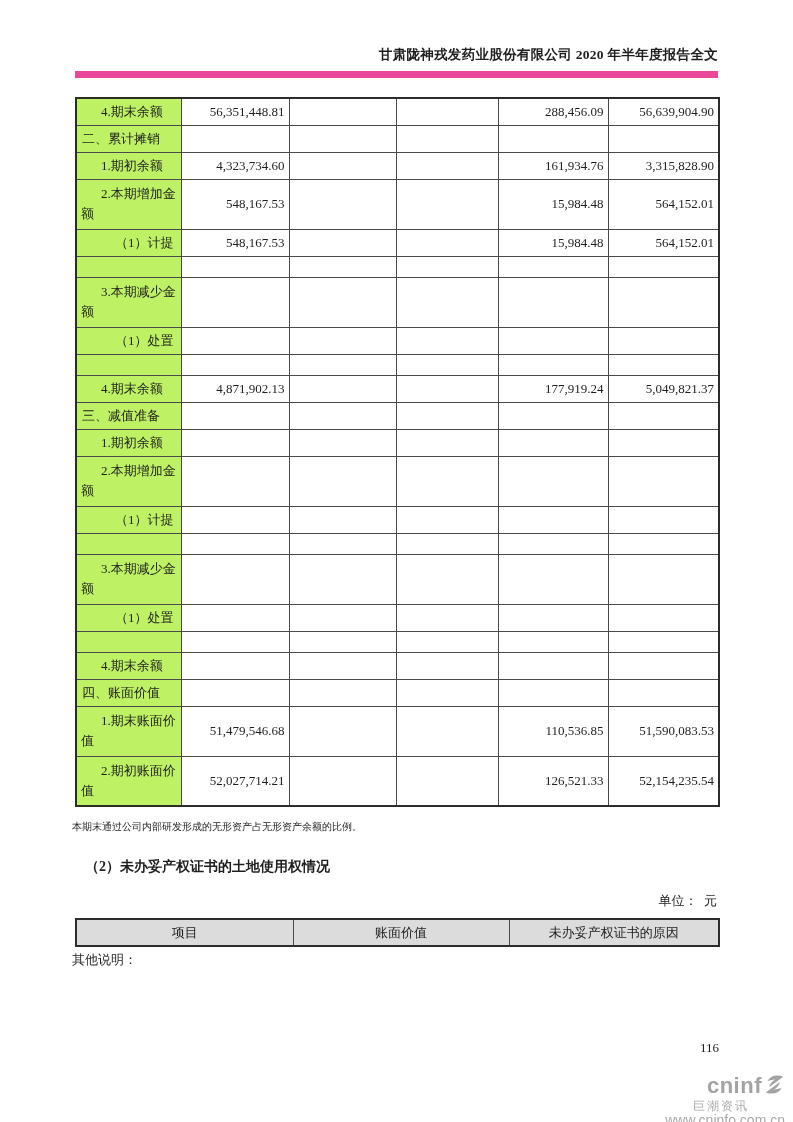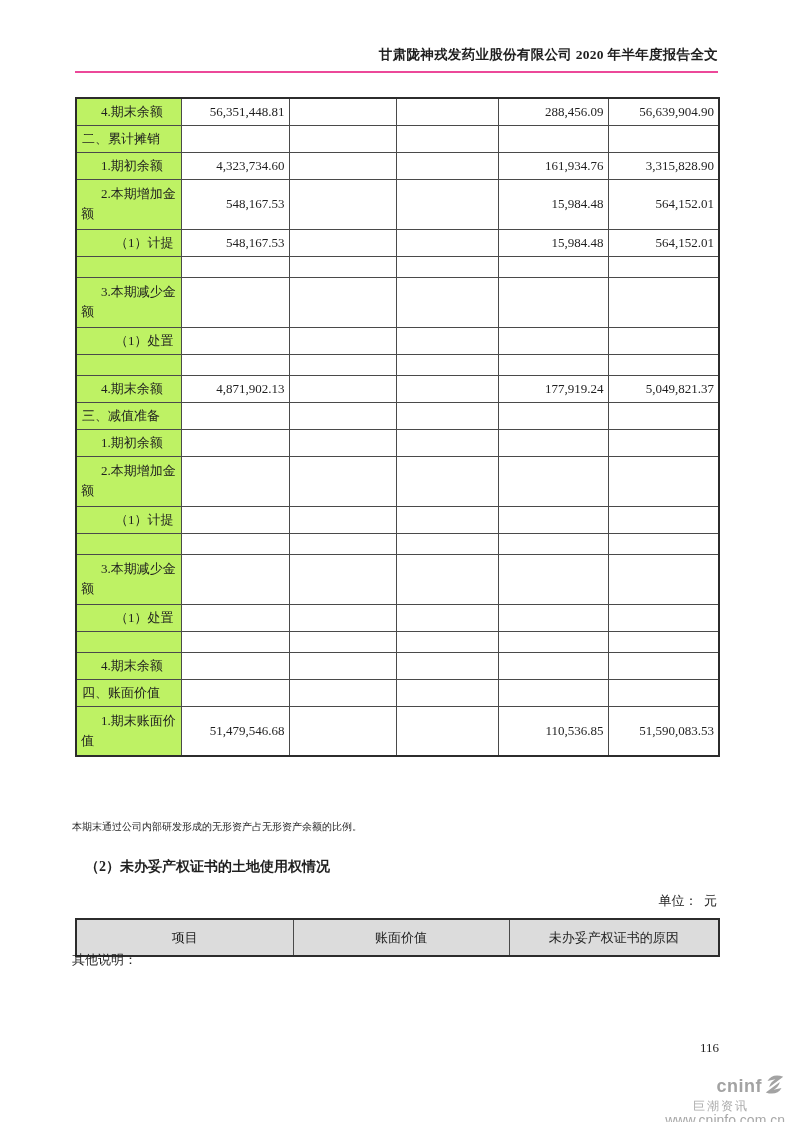--- a/index.html
+++ b/index.html
@@ -14,21 +14,21 @@
 
   
   .page-header {
     position: absolute;
     top: 46px; left: 75px; right: 75px;
     text-align: right;
     font-size: 13.5px;
     font-weight: 600;
     letter-spacing: .3px;
     padding-bottom: 7px;
-    border-bottom: 2px solid #ec4899;
+    border-bottom: 7px solid #ec4899;
   }
 
   
   .amort-table {
     position: absolute;
     top: 97px; left: 75px;
     width: 643px;
     border-collapse: collapse;
     table-layout: fixed;
     font-size: 13px;
@@ -80,21 +80,21 @@
     top: 918px; left: 75px;
     width: 643px;
     border-collapse: collapse;
     table-layout: fixed;
     font-size: 13px;
     border: 2px solid #2c2c2c;
   }
   .land-table td {
     border: 1px solid #4a4a4a;
     background: #dcdcdc;
-    height: 37px;
+    height: 27px;
     text-align: center;
     vertical-align: middle;
     padding: 1px 4px;
   }
 
   .other-note {
     position: absolute;
     top: 951px; left: 72px;
     font-size: 13px;
   }
@@ -114,21 +114,21 @@
   }
   .logo-brand-line {
     display: flex;
     align-items: center;
     justify-content: flex-end;
     gap: 2px;
   }
   .logo-brand {
     font-family: "Liberation Sans", sans-serif;
     font-weight: bold;
-    font-size: 18px;
+    font-size: 22px;
     letter-spacing: .5px;
     color: #a3a3a3;
   }
   .logo-cn {
     font-size: 12px;
     letter-spacing: 2px;
     color: #ababab;
     margin: 2px 36px 1px 0;
   }
   .logo-url {
@@ -312,20 +312,28 @@
         <td class="num-cell"></td>
         <td class="num-cell"></td>
       </tr>
       <tr class="h-d">
         <td class="label-cell ind1">1.期末账面价值</td>
         <td class="num-cell">51,479,546.68</td>
         <td class="num-cell"></td>
         <td class="num-cell"></td>
         <td class="num-cell">110,536.85</td>
         <td class="num-cell">51,590,083.53</td>
+      </tr>
+      <tr class="h-d">
+        <td class="label-cell ind1">2.期初账面价值</td>
+        <td class="num-cell">52,027,714.21</td>
+        <td class="num-cell"></td>
+        <td class="num-cell"></td>
+        <td class="num-cell">126,521.33</td>
+        <td class="num-cell">52,154,235.54</td>
       </tr>
     </tbody>
 </table>
 
 <div class="note-line">本期末通过公司内部研发形成的无形资产占无形资产余额的比例。</div>
 
 <div class="section-heading">（2）未办妥产权证书的土地使用权情况</div>
 
 <div class="unit-label">单位：  元</div>
 

